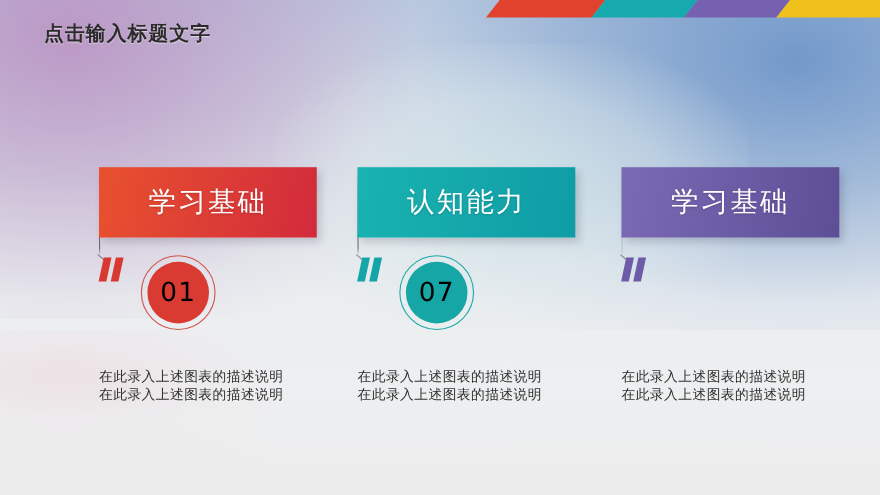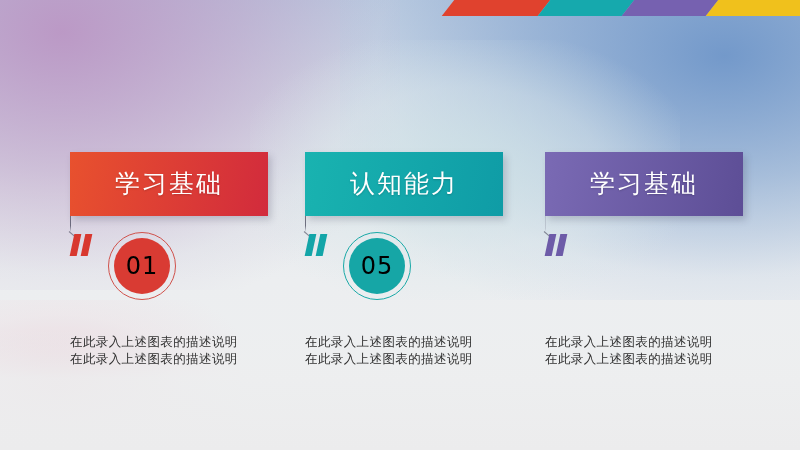--- a/index.html
+++ b/index.html
@@ -47,21 +47,21 @@
 
   
   .title{
     position:absolute;left:40px;top:18px;
     font-size:18px;font-weight:bold;color:#2b2b2b;
     letter-spacing:1px;
     text-shadow:0 1px 1px rgba(255,255,255,0.55);
   }
 
   
-  .col{position:absolute;top:0;width:260px;height:390px;}
+  .col{position:absolute;top:0;width:260px;height:390px;margin-left:20px;}
   .card{
     position:absolute;top:152px;left:0;width:198px;height:64px;
     box-shadow:3px 4px 7px rgba(60,60,80,0.22);
   }
   .card span{
     display:block;width:100%;height:100%;
     line-height:64px;text-align:center;
     font-size:25px;color:#ffffff;letter-spacing:2px;
     text-shadow:0 1px 2px rgba(0,0,0,0.18);
   }
@@ -123,20 +123,21 @@
   <div class="bg-pink"></div>
   <div class="bg-bottom"></div>
 
   <div class="ribbon" id="ribbon">
       <i style="left: 448px; width: 96px; background: rgb(224, 66, 46);"></i>
       <i style="left: 544px; width: 84px; background: rgb(22, 169, 173);"></i>
       <i style="left: 628px; width: 84px; background: rgb(118, 97, 176);"></i>
       <i style="left: 712px; width: 100px; background: rgb(240, 193, 28);"></i>
     </div>
 
+  <div class="title">点击输入标题文字</div>
 
   <div id="columns">
       <div class="col" style="left: 70px;">
         <div class="connector"></div>
         <div class="tick"></div>
         <div class="card" style="background: linear-gradient(100deg, rgb(232, 81, 46) 0%, rgb(210, 43, 60) 100%);">
           <span>学习基础</span>
         </div>
         <div class="quote">
           <b style="background: rgb(216, 56, 47);"></b>
@@ -158,21 +159,21 @@
         <div class="card" style="background: linear-gradient(100deg, rgb(25, 179, 176) 0%, rgb(15, 156, 166) 100%);">
           <span>认知能力</span>
         </div>
         <div class="quote">
           <b style="background: rgb(19, 165, 168);"></b>
           <b style="background: rgb(19, 165, 168);"></b>
         </div>
         <div class="badge" style="left: 38px;">
           <div class="ring" style="border: 1.5px solid rgb(26, 169, 167);"></div>
           <div class="disc" style="background: rgb(22, 166, 166);"></div>
-          <div class="num">05</div>
+          <div class="num">07</div>
         </div>
         <div class="desc">
           <div>在此录入上述图表的描述说明</div>
           <div>在此录入上述图表的描述说明</div>
         </div>
       </div>
       <div class="col" style="left: 545px;">
         <div class="connector faint"></div>
         <div class="tick"></div>
         <div class="card" style="background: linear-gradient(100deg, rgb(122, 106, 180) 0%, rgb(93, 78, 150) 100%);">

